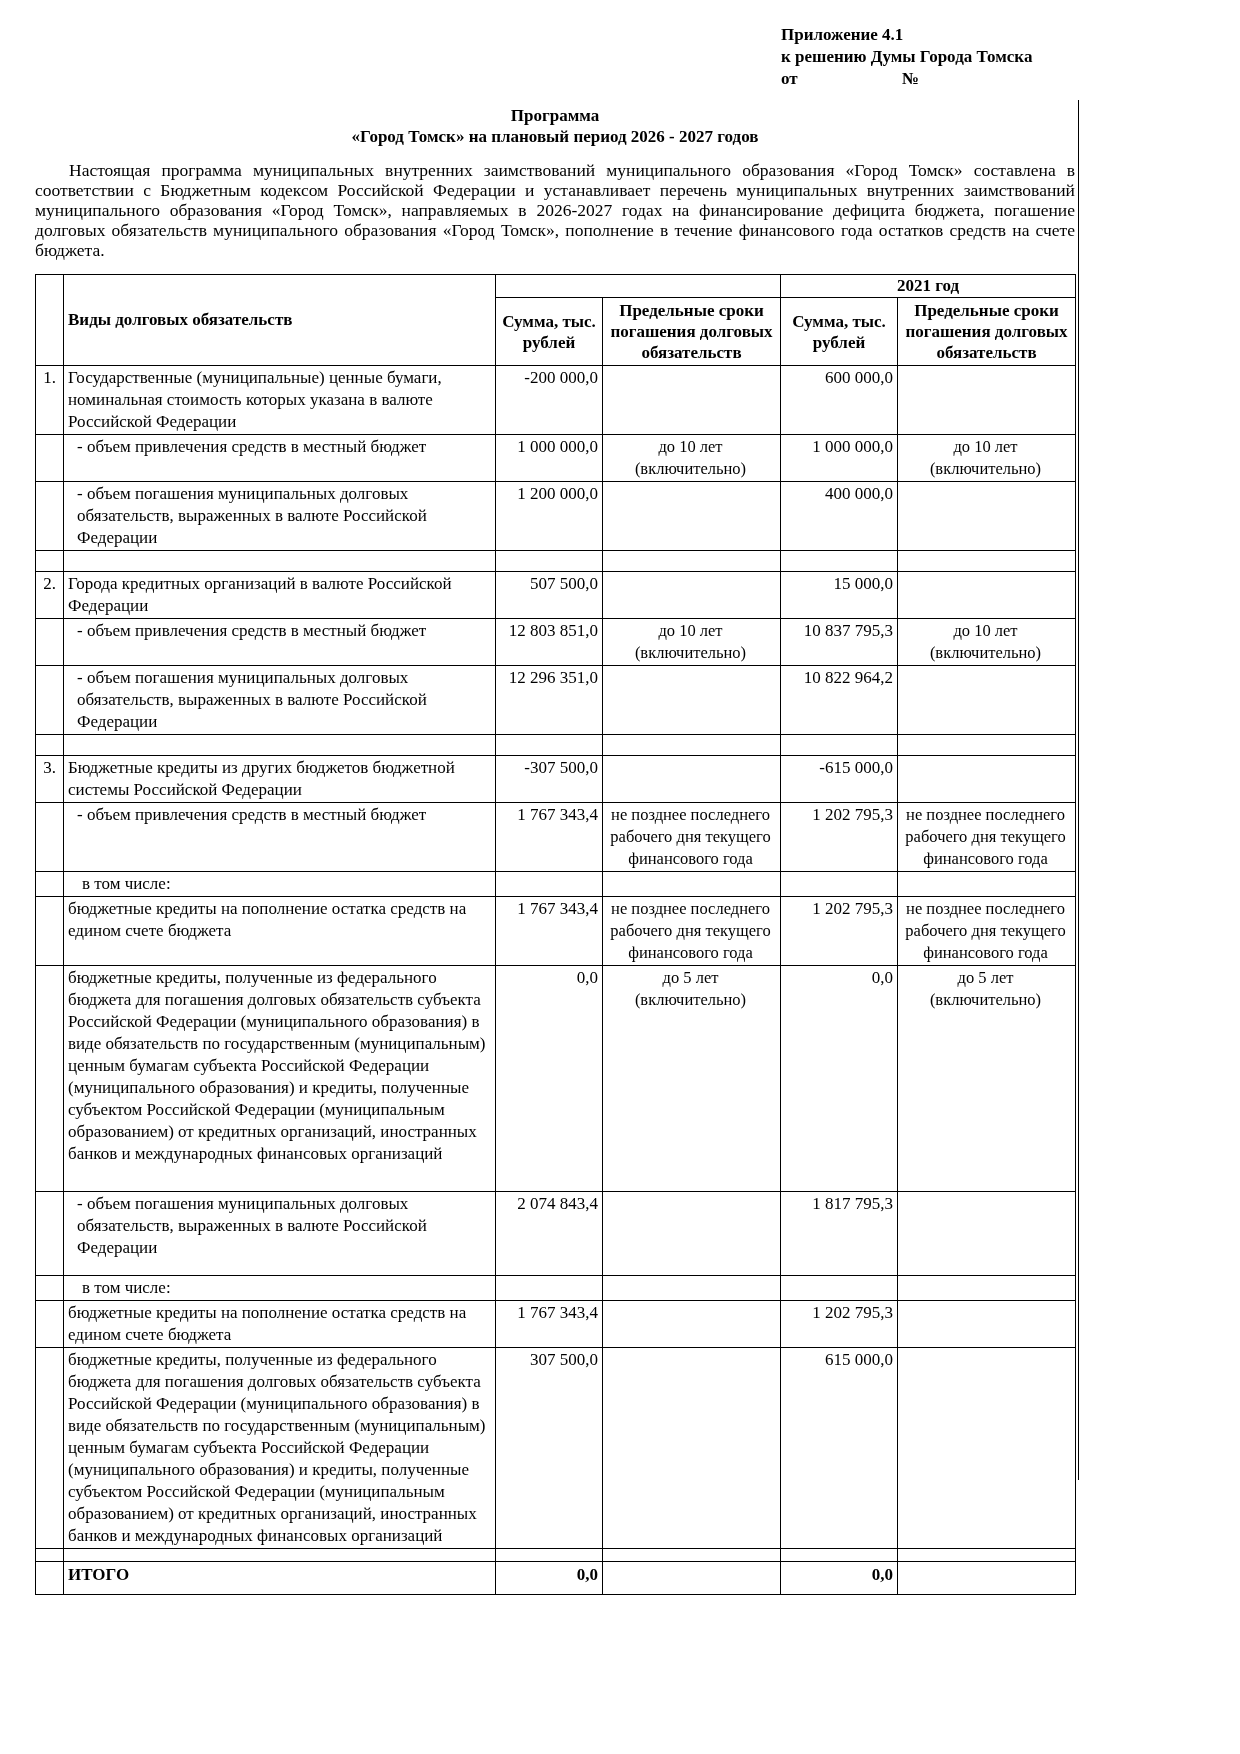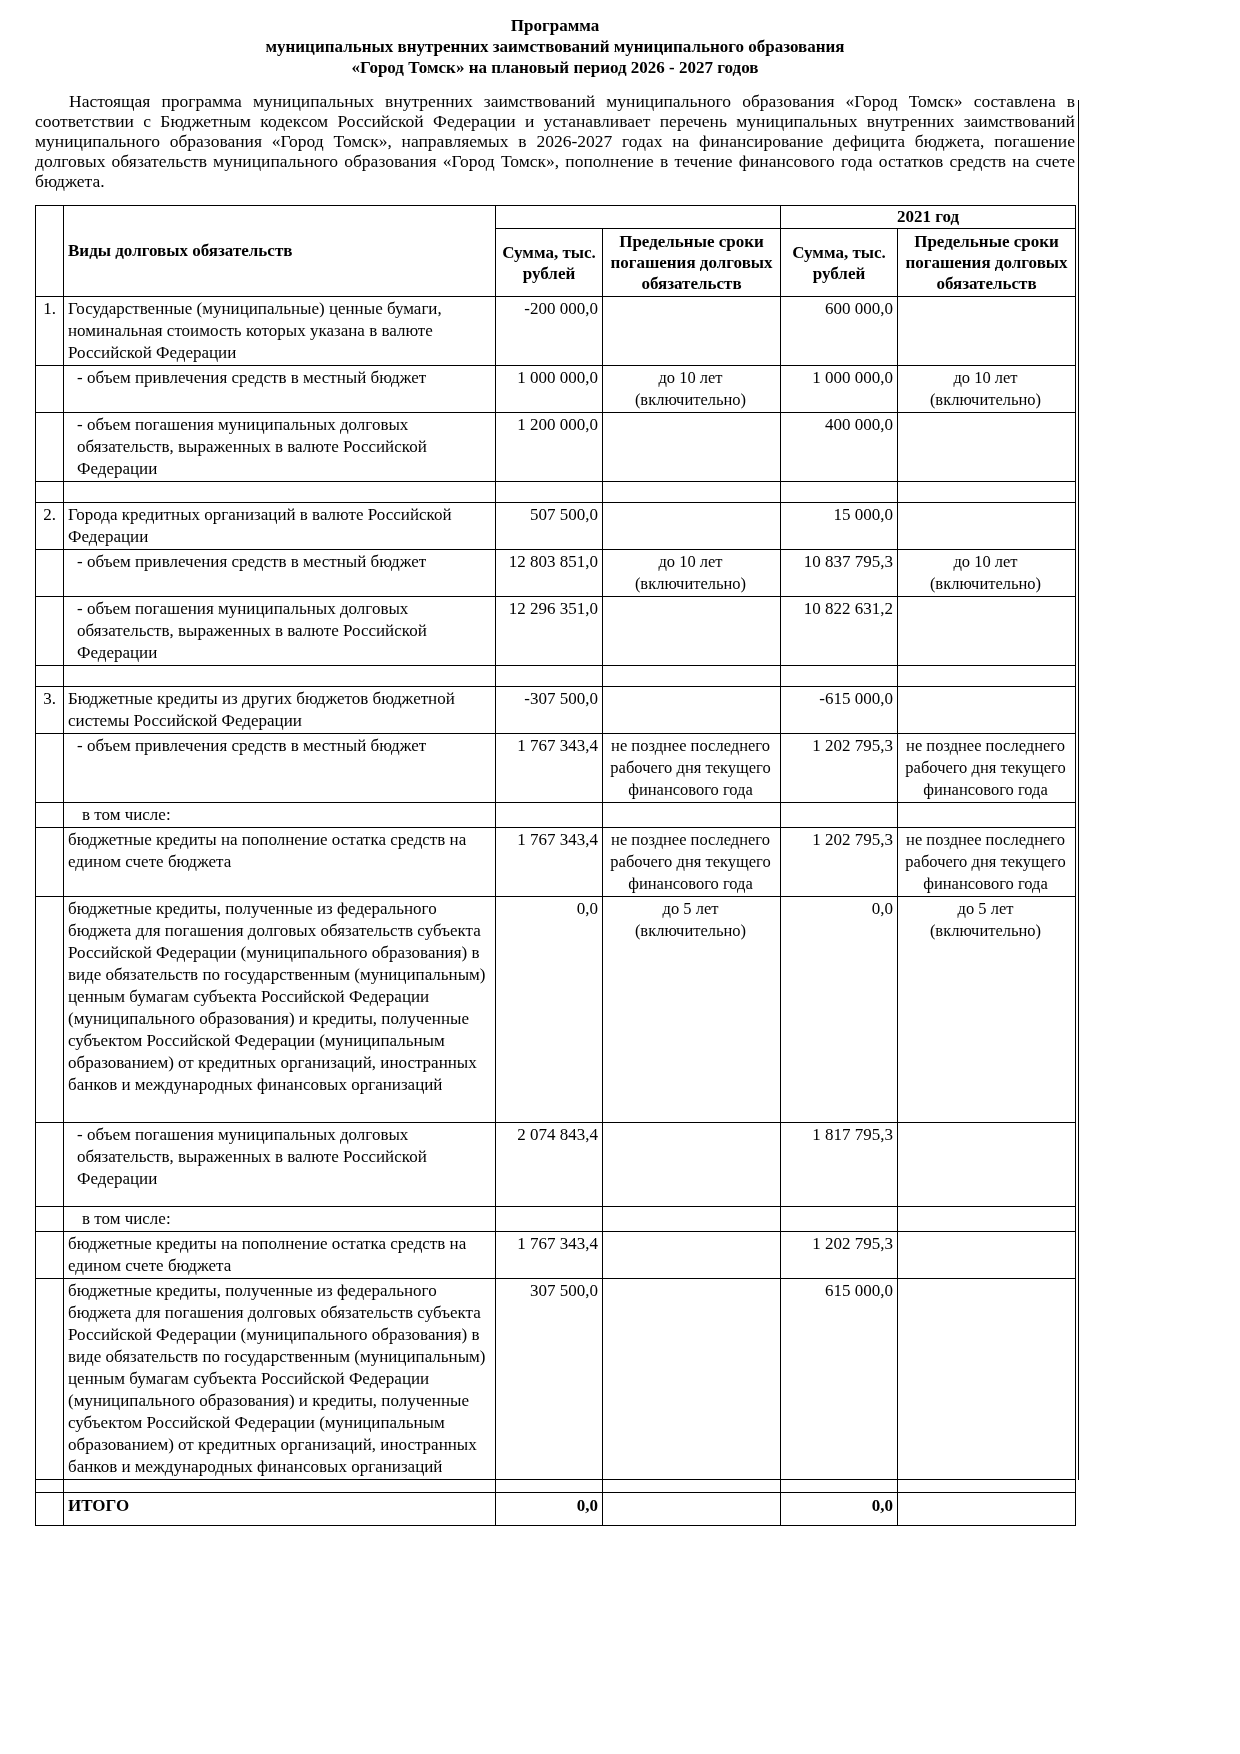--- a/index.html
+++ b/index.html
@@ -63,24 +63,28 @@
     width:1px; height:1380px; background:#000;
   }
 </style>
 </head>
 <body>
 
 <div class="revision-bar"></div>
 
 <div class="page">
 
+  <div class="appendix">
+    <div>Приложение 4.1</div>
+    <div>к решению Думы Города Томска</div>
+    <div><span>от</span><span class="from-gap"></span><span>№</span></div>
+  </div>
 
   <div class="doc-title">
     <div>Программа</div>
-    <div>муниципальных внутренних заимствований муниципального образования</div>
     <div>«Город Томск» на плановый период 2026 - 2027 годов</div>
   </div>
 
   <p class="intro">Настоящая программа муниципальных внутренних заимствований муниципального образования «Город Томск» составлена в соответствии с Бюджетным кодексом Российской Федерации и устанавливает перечень муниципальных внутренних заимствований муниципального образования «Город Томск», направляемых в 2026-2027 годах на финансирование дефицита бюджета, погашение долговых обязательств муниципального образования «Город Томск», пополнение в течение финансового года остатков средств на счете бюджета.</p>
 
   <table class="debt">
     <colgroup>
       <col style="width:28px">
         <col style="width:432px">
         <col style="width:107px">
@@ -151,21 +155,21 @@
         <td class="term">до 10 лет
 (включительно)</td>
         <td class="sum">10 837 795,3</td>
         <td class="term">до 10 лет (включительно)</td>
       </tr>
       <tr class="sub">
         <td class="num"></td>
         <td class="name">- объем погашения муниципальных долговых обязательств, выраженных в валюте Российской Федерации</td>
         <td class="sum">12 296 351,0</td>
         <td class="term"></td>
-        <td class="sum">10 822 631,2</td>
+        <td class="sum">10 822 964,2</td>
         <td class="term"></td>
       </tr>
       <tr class="spacer">
         <td></td>
         <td></td>
         <td></td>
         <td></td>
         <td></td>
         <td></td>
       </tr>

